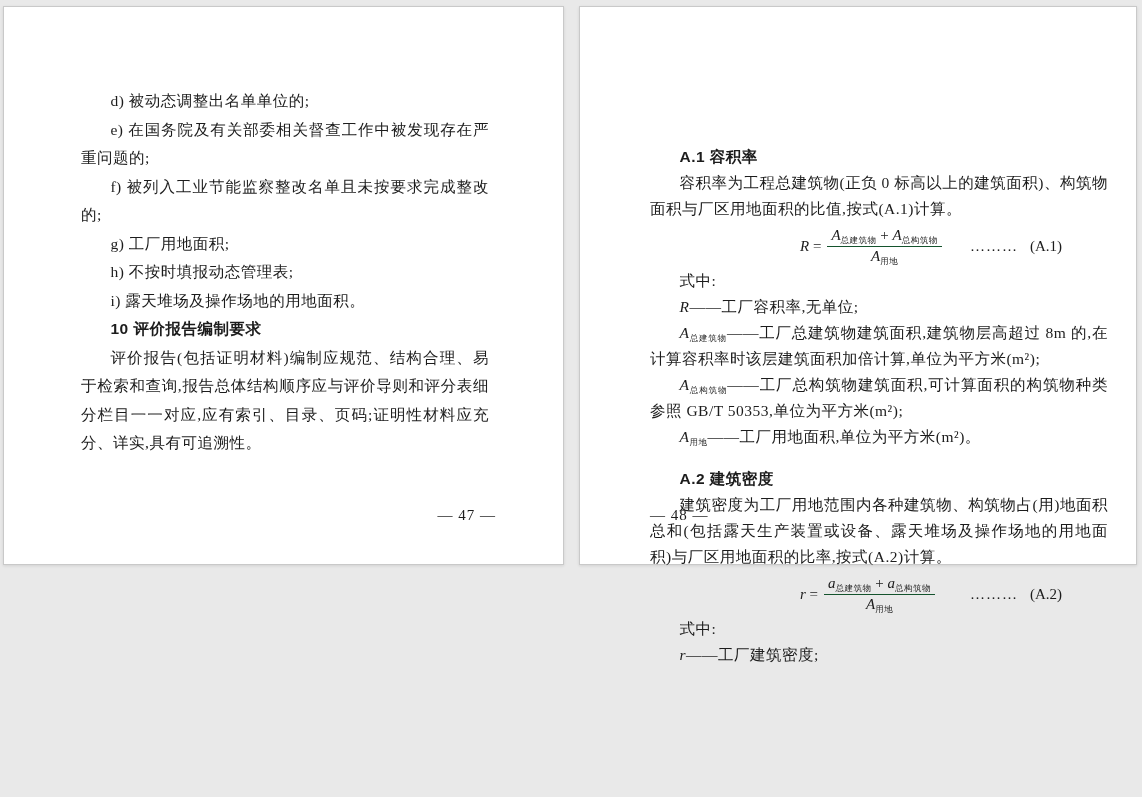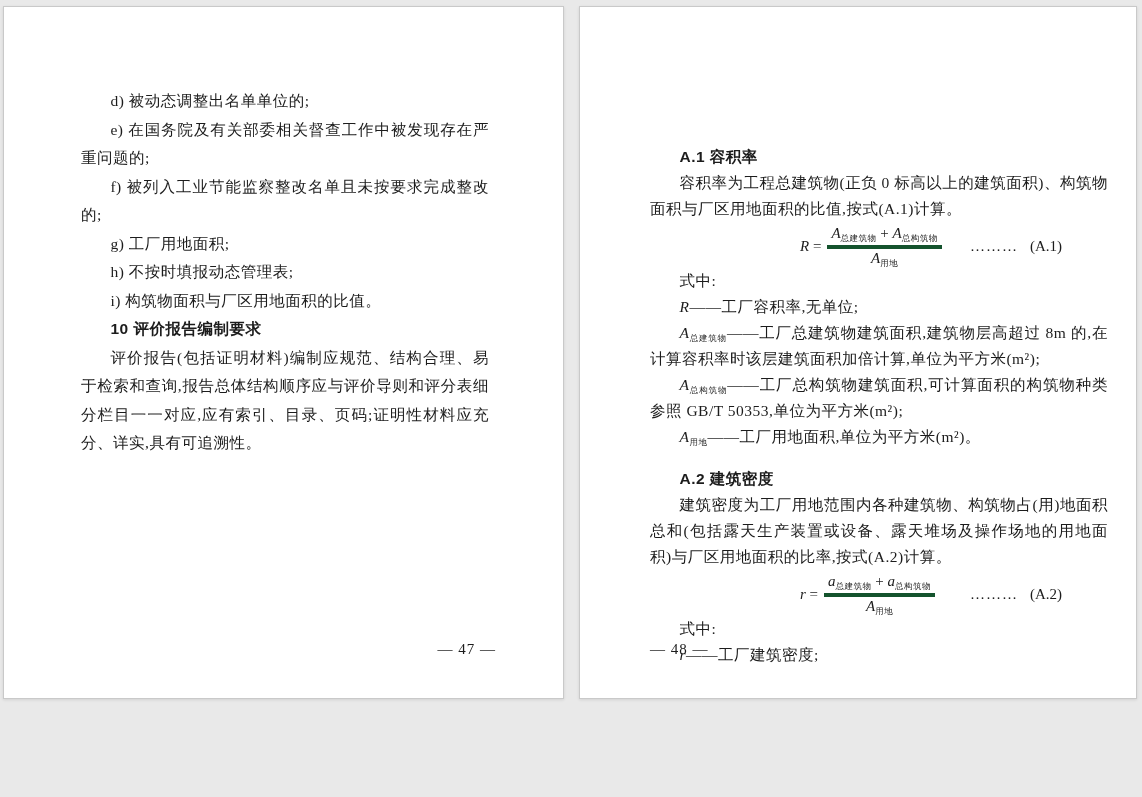--- a/index.html
+++ b/index.html
@@ -11,21 +11,21 @@
     height: 797px;
     position: relative;
     background: #e9e9e9;
     font-family: "Liberation Serif", "DejaVu Serif", serif;
     color: #1c1c1c;
     overflow: hidden;
   }
   .page {
     position: absolute;
     top: 6px;
-    height: 693px;
+    height: 559px;
     background: #ffffff;
     border: 1px solid #c9c9c9;
     box-shadow: 0 1px 3px rgba(0,0,0,0.10);
     box-sizing: border-box;
   }
   .page-left {
     left: 3px;
     width: 561px;
     padding: 80px 74px 0 77px;
   }
@@ -86,21 +86,21 @@
   .f-lhs { white-space: nowrap; }
   .frac {
     display: inline-flex;
     flex-direction: column;
     align-items: center;
     margin-left: 6px;
     vertical-align: middle;
     line-height: 1.15;
   }
   .frac .num {
-    border-bottom: 4px solid #14532d;
+    border-bottom: 1px solid #14532d;
     padding: 0 4px 2px 4px;
     white-space: nowrap;
   }
   .frac .den {
     padding-top: 1px;
     white-space: nowrap;
   }
   .f-dots {
     margin-left: auto;
     letter-spacing: 1px;
@@ -118,21 +118,21 @@
 </style>
 </head>
 <body>
 
 <div class="page page-left">
   <p class="indent">d) 被动态调整出名单单位的;</p>
   <p class="indent">e) 在国务院及有关部委相关督查工作中被发现存在严重问题的;</p>
   <p class="indent">f) 被列入工业节能监察整改名单且未按要求完成整改的;</p>
   <p class="indent">g) 工厂用地面积;</p>
   <p class="indent">h) 不按时填报动态管理表;</p>
-  <p class="indent">i) 构筑物面积与厂区用地面积的比值。</p>
+  <p class="indent">i) 露天堆场及操作场地的用地面积。</p>
   <p class="indent bold-head">10 评价报告编制要求</p>
   <p class="indent">评价报告(包括证明材料)编制应规范、结构合理、易于检索和查询,报告总体结构顺序应与评价导则和评分表细分栏目一一对应,应有索引、目录、页码;证明性材料应充分、详实,具有可追溯性。</p>
   <div class="pagenum pagenum-left">— 47 —</div>
 </div>
 
 <div class="page page-right">
 
 
   <p class="indent bold-head a1-head">A.1 容积率</p>
   <p class="indent">容积率为工程总建筑物(正负 0 标高以上的建筑面积)、构筑物面积与厂区用地面积的比值,按式(A.1)计算。</p>

